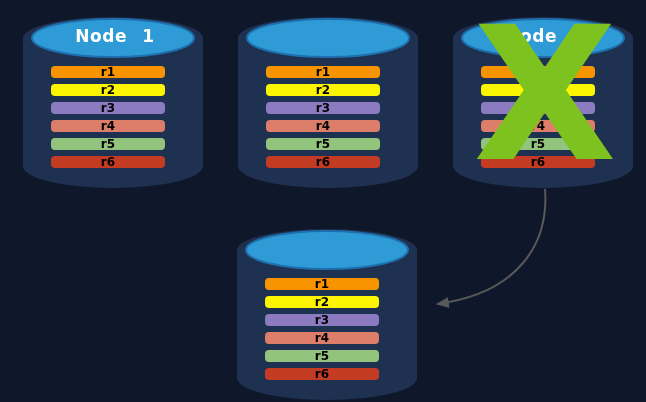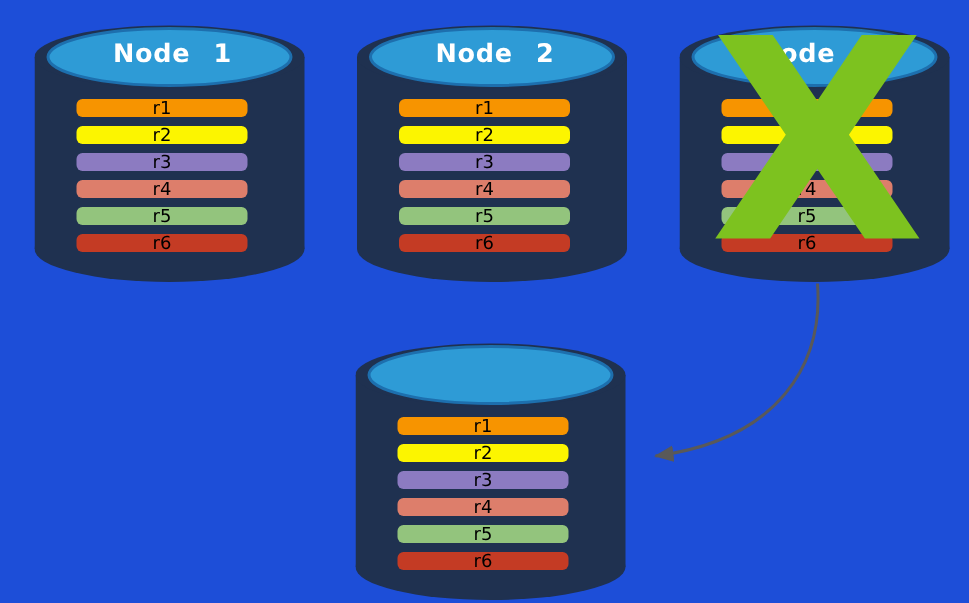--- a/index.html
+++ b/index.html
@@ -1,30 +1,30 @@
 <!DOCTYPE html>
 <html><head>
 <meta charset="utf-8">
 <style>
   html,body{margin:0;padding:0;background:#ffffff;}
   #canvas{
-    position:relative;width:646px;height:402px;background:#1d4ed8;
+    position:relative;width:646px;height:402px;background:#0f172a;
     font-family:"DejaVu Sans","Liberation Sans",sans-serif;overflow:hidden;
   }
   .node{position:absolute;width:184px;height:184px;}
   .node svg.cyl{position:absolute;left:0;top:0;}
   .node-title{
     position:absolute;left:0;top:18px;width:184px;text-align:center;
     color:#ffffff;font-size:17px;font-weight:bold;word-spacing:9px;
     letter-spacing:0.5px;
   }
   .rows{position:absolute;left:28px;top:58px;width:114px;}
   .row{
     width:114px;height:12px;margin-bottom:6px;border-radius:4px;
-    text-align:center;font-size:12px;line-height:12px;font-weight:normal;
+    text-align:center;font-size:12px;line-height:12px;font-weight:bold;
     color:#000000;
   }
   .failure-x{
     position:absolute;left:8px;top:-28px;width:168px;height:230px;
     display:flex;align-items:center;justify-content:center;
     font-size:186px;font-weight:bold;line-height:1;
     pointer-events:none;
   }
   #arrow-layer{position:absolute;left:0;top:0;pointer-events:none;}
 </style>
@@ -51,21 +51,20 @@
     </div>
   </div>
 
   <div class="node" style="left:238px;top:8px;">
     <svg class="cyl" width="184" height="184" viewBox="0 0 184 184">
       <ellipse cx="90" cy="158" rx="90" ry="22" fill="#1F3150"></ellipse>
       <rect x="0" y="30" width="180" height="128" fill="#1F3150"></rect>
       <ellipse cx="90" cy="30" rx="90" ry="21" fill="#1F3150"></ellipse>
       <ellipse cx="90" cy="30" rx="81" ry="19" stroke-width="2" fill="#2E9BD6" stroke="#1D6FAE"></ellipse>
     </svg>
-    <div class="node-title">Node 2</div>
     <div class="rows">
       <div class="row" style="background: rgb(247, 148, 0);">r1</div>
       <div class="row" style="background: rgb(252, 245, 0);">r2</div>
       <div class="row" style="background: rgb(140, 123, 193);">r3</div>
       <div class="row" style="background: rgb(221, 126, 107);">r4</div>
       <div class="row" style="background: rgb(147, 196, 125);">r5</div>
       <div class="row" style="background: rgb(196, 59, 36);">r6</div>
     </div>
   </div>
 

